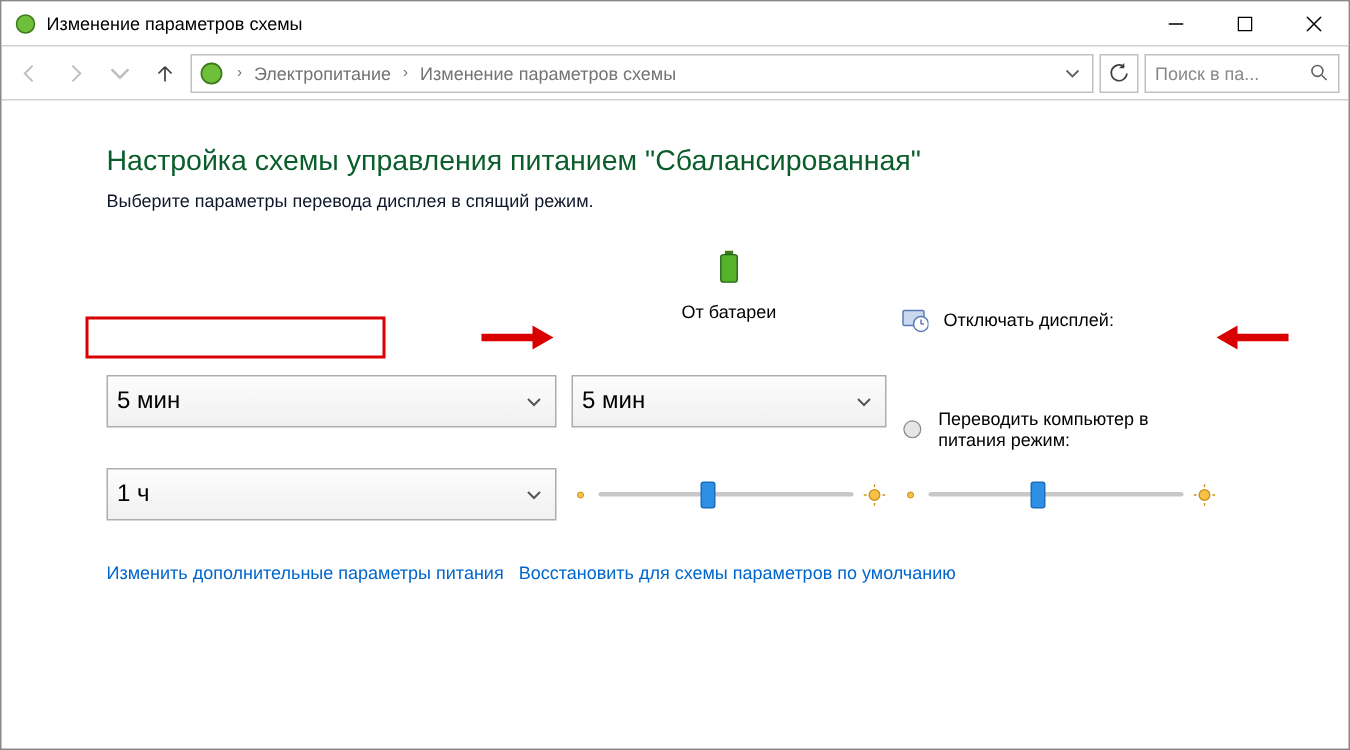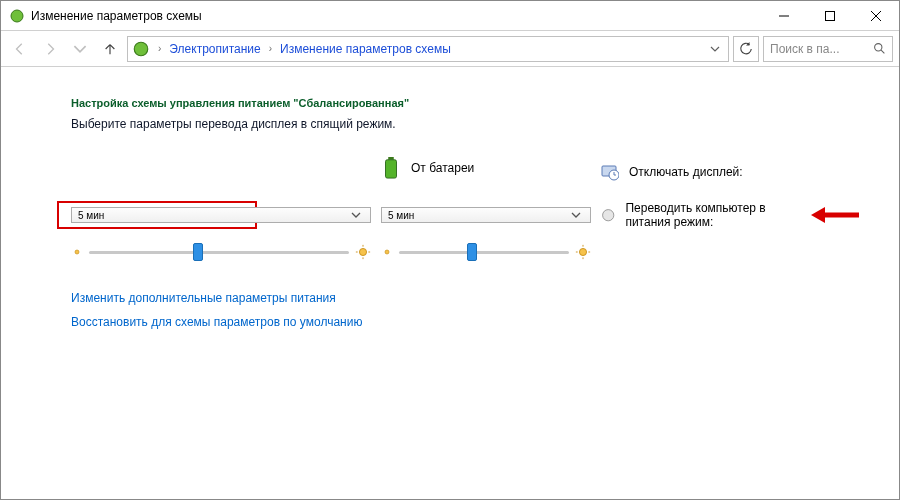--- a/index.html
+++ b/index.html
@@ -60,21 +60,21 @@
     padding: 0 4px;
     gap: 2px;
     background: #fff;
   }
   .bc-icon {
     width: 18px; height: 18px;
     display: inline-flex; align-items: center; justify-content: center;
     margin-right: 2px;
   }
   .bc-sep { color: #707070; padding: 0 4px; font-size: 10px; }
-  .bc-item { color: #1d4ed8; padding: 0 2px; white-space: nowrap; }
+  .bc-item { color: #737373; padding: 0 2px; white-space: nowrap; }
   .bc-end { flex: 1; }
   .bc-drop {
     width: 18px; height: 22px;
     display: flex; align-items: center; justify-content: center;
     color: #606060;
   }
   .refresh-btn {
     width: 26px; height: 26px;
     border: 1px solid #c0c0c0;
     display: flex; align-items: center; justify-content: center;
@@ -88,59 +88,61 @@
     color: #888;
     gap: 8px;
   }
   .searchbox .sb-text { flex: 1; overflow: hidden; white-space: nowrap; text-overflow: ellipsis; font-style: normal; }
   .searchbox svg { width: 13px; height: 13px; }
   
   .content {
     padding: 20px 60px 0 70px;
   }
   .heading {
-    font-size: 11px;
+    font-size: 19px;
     color: #0b5e2b;
     margin: 10px 0 8px 0;
-    font-weight: 700;
+    font-weight: 400;
   }
   .subtext {
     font-size: 12px;
     color: #0f172a;
     margin-bottom: 18px;
   }
   .grid {
     display: grid;
     grid-template-columns: 300px 210px 210px;
     column-gap: 10px;
     align-items: center;
     position: relative;
   }
   .col-head {
     display: flex; align-items: center; gap: 10px;
     padding: 6px 0 14px 0;
     justify-content: flex-start;
+    flex-direction: column;
   }
   .col-head .ico { width: 20px; height: 26px; display: inline-flex; align-items: center; justify-content: center; }
   .row-label {
     display: flex; align-items: center; gap: 10px;
     padding: 6px 0;
+    margin-top: 37px;
   }
   .row-label .lbl-icon {
     width: 18px; height: 18px;
     display: inline-flex; align-items: center; justify-content: center;
   }
   .row-label .lbl-text { font-size: 12px; }
   .dropdown {
-    height: 16px;
+    height: 35px;
     border: 1px solid #adadad;
     background: linear-gradient(#fdfdfd,#f0f0f0);
     display: flex; align-items: center;
     padding: 0 6px;
-    font-size: 10px;
+    font-size: 16px;
     position: relative;
     margin: 6px 0;
   }
   .dropdown .dd-val { flex: 1; }
   .dropdown .dd-caret {
     width: 16px; height: 100%;
     display: flex; align-items: center; justify-content: center;
     color: #555;
   }
   .highlight-box {
@@ -170,21 +172,21 @@
   .thumb {
     position: absolute;
     top: 0;
     width: 10px; height: 18px;
     background: #2e90e5;
     border: 1px solid #1a6fb8;
     border-radius: 2px;
   }
   .links {
     margin-top: 22px;
-    display: flex; flex-direction: column; gap: 10px;
+    display: flex; flex-direction: row; gap: 10px;
   }
   .link {
     color: #0066cc;
     font-size: 12px;
     width: fit-content;
   }
   .link.cut { overflow: hidden; height: 14px; }
 </style>
 </head>
 <body>
@@ -329,20 +331,28 @@
 
     <div class="row-label">
       <span class="lbl-icon">
         <svg viewBox="0 0 18 18">
             <circle cx="9" cy="9" r="7" fill="#e6e6e6" stroke="#888"></circle>
             <path d="M9 2 A7 7 0 0 0 9 16 A5 5 0 0 1 9 2 Z" fill="#888"></path>
           </svg>
       </span>
       <span class="lbl-text" style="max-width:240px;">Переводить компьютер в питания режим:</span>
     </div>
+    <div class="dropdown">
+      <span class="dd-val">1 ч</span>
+      <span class="dd-caret">
+          <svg viewBox="0 0 10 10" width="10" height="10">
+            <path d="M1 3 L5 7 L9 3" fill="none" stroke="#555" stroke-width="1.3"></path>
+          </svg>
+        </span>
+    </div>
 
     <div class="slider-cell">
       <span class="sun-small">
           <svg width="12" height="12" viewBox="0 0 18 18">
             <circle cx="9" cy="9" r="3" fill="#f6c24a" stroke="#c98f18"></circle>
           </svg>
         </span>
       <div class="track">
         <div class="track-line"></div>
         <div class="thumb" id="thumb-batt" style="left: 40%;"></div>

